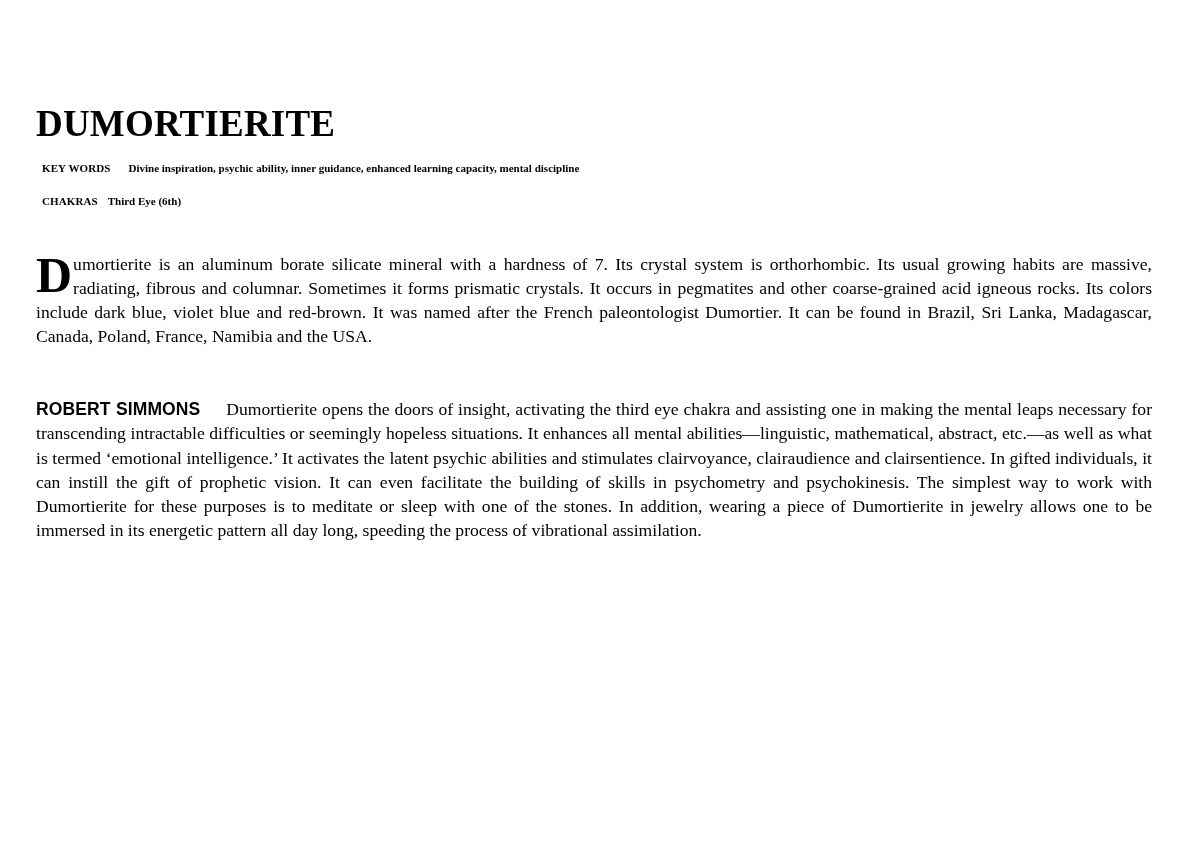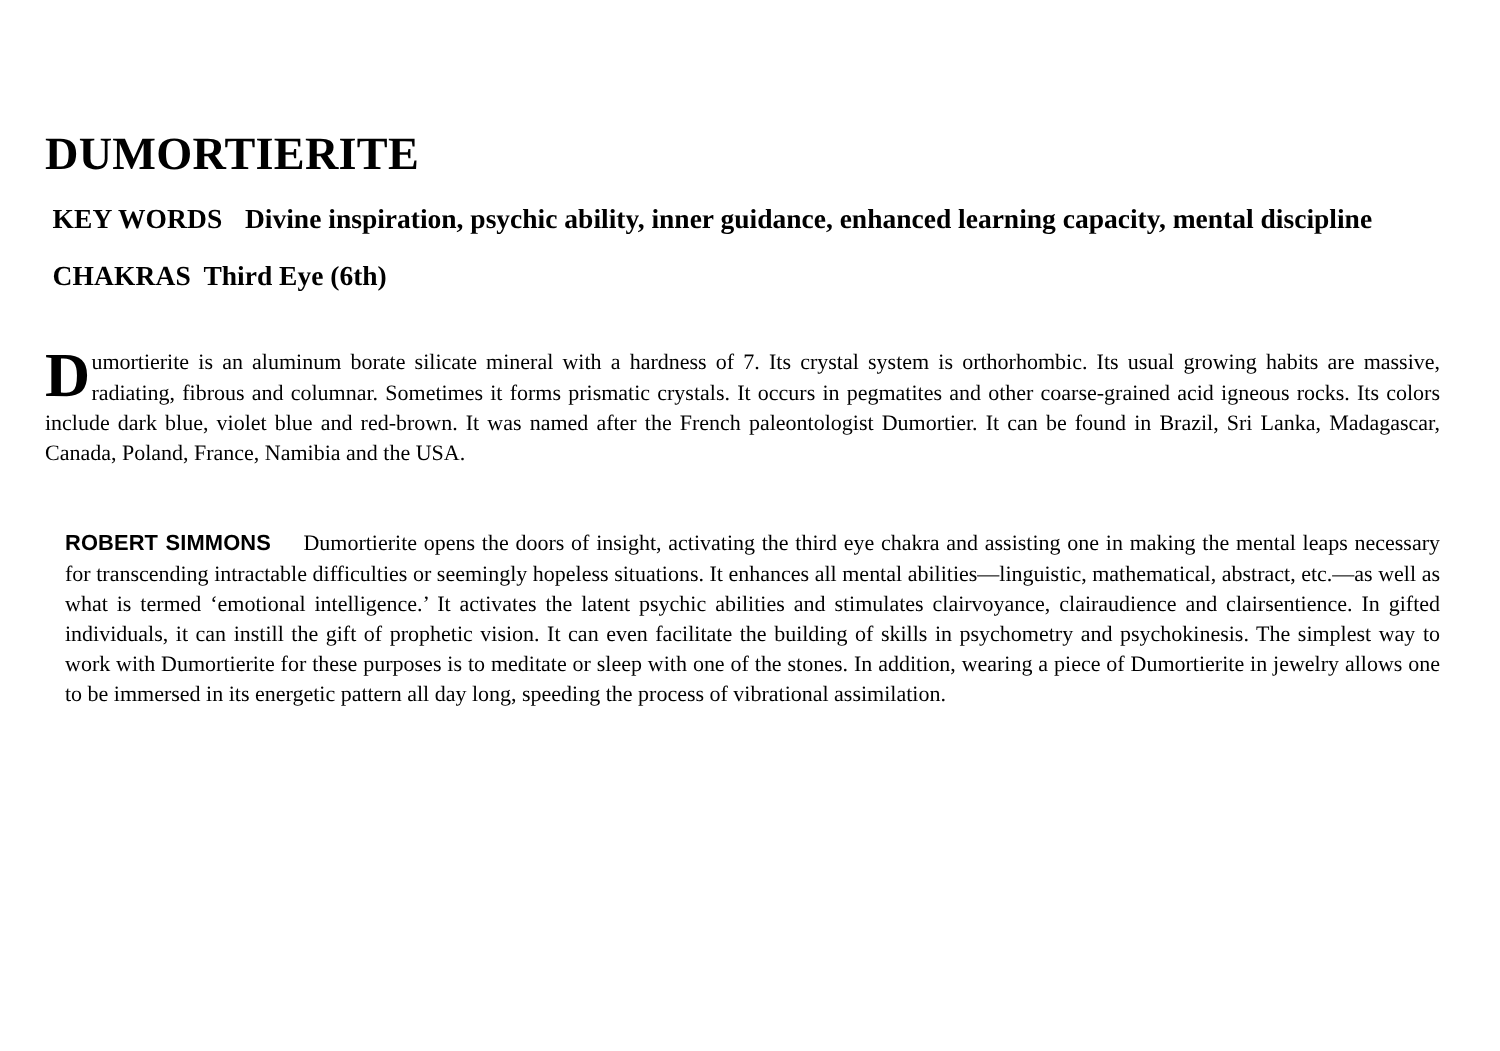--- a/index.html
+++ b/index.html
@@ -40,21 +40,21 @@
   }
 
   
   .attrs {
     margin: 0 0 0 0;
     padding: 0 0 0 6px;
   }
   .attr-row {
     display: block;
     font-weight: bold;
-    font-size: 22px;
+    font-size: 11px;
     line-height: 1.15;
     margin-bottom: 21px;
     white-space: nowrap;
   }
   .attr-label {
     font-weight: bold;
     letter-spacing: 0.1px;
   }
   .attr-value {
     font-weight: bold;
@@ -84,21 +84,20 @@
     padding: 1px 1px 0 0;
     margin: 2px 0 0 0;
   }
   .para.intro {
     text-align: justify;
   }
 
   
   .commentary {
     margin-top: 48px;
-    margin-left: 16px;
   }
   .commentary .para {
     text-align: justify;
     text-justify: inter-word;
   }
   .byline {
     font-family: "Liberation Sans", "DejaVu Sans", sans-serif;
     font-weight: bold;
     font-size: 17.5px;
     letter-spacing: 0.1px;

